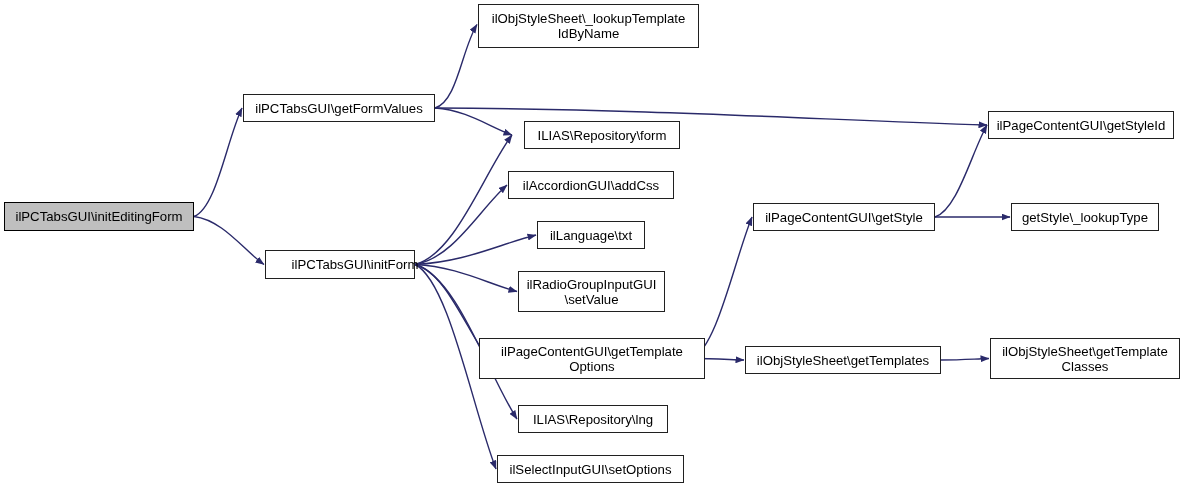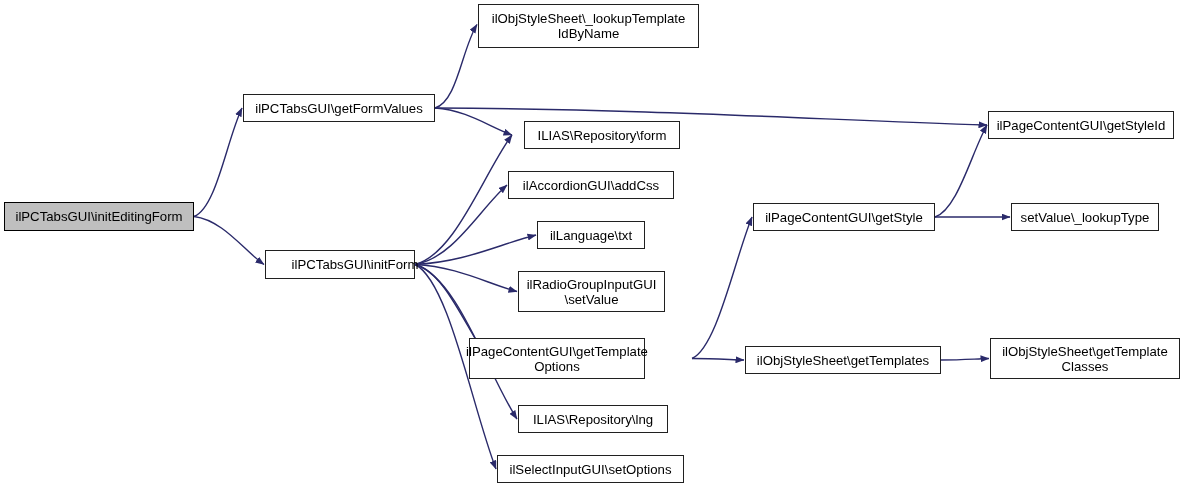--- a/index.html
+++ b/index.html
@@ -81,24 +81,24 @@
       <div class="node current" style="left: 4px; top: 202px; width: 190px; height: 29px;"><span class="node-label">ilPCTabsGUI\initEditingForm</span></div>
       <div class="node" style="left: 243px; top: 94px; width: 192px; height: 28px;"><span class="node-label">ilPCTabsGUI\getFormValues</span></div>
       <div class="node" style="left: 265px; top: 250px; width: 150px; height: 29px; padding-left: 30px;"><span class="node-label">ilPCTabsGUI\initForm</span></div>
       <div class="node" style="left: 478px; top: 4px; width: 221px; height: 44px;"><span class="node-label">ilObjStyleSheet\_lookupTemplate
 IdByName</span></div>
       <div class="node" style="left: 513px; top: 121px; width: 156px; height: 28px; margin-left: 11px;"><span class="node-label">ILIAS\Repository\form</span></div>
       <div class="node" style="left: 508px; top: 171px; width: 166px; height: 28px;"><span class="node-label">ilAccordionGUI\addCss</span></div>
       <div class="node" style="left: 537px; top: 221px; width: 108px; height: 28px;"><span class="node-label">ilLanguage\txt</span></div>
       <div class="node" style="left: 518px; top: 271px; width: 147px; height: 41px;"><span class="node-label">ilRadioGroupInputGUI
 \setValue</span></div>
-      <div class="node" style="left: 469px; top: 338px; width: 176px; height: 41px;"><span class="node-label">ilPageContentGUI\getTemplate
+      <div class="node" style="left: 479px; top: 338px; width: 226px; height: 41px;"><span class="node-label">ilPageContentGUI\getTemplate
 Options</span></div>
       <div class="node" style="left: 518px; top: 405px; width: 150px; height: 28px;"><span class="node-label">ILIAS\Repository\lng</span></div>
       <div class="node" style="left: 497px; top: 455px; width: 187px; height: 28px; text-align: center;"><span class="node-label">ilSelectInputGUI\setOptions</span></div>
       <div class="node" style="left: 753px; top: 203px; width: 182px; height: 28px;"><span class="node-label">ilPageContentGUI\getStyle</span></div>
       <div class="node" style="left: 745px; top: 346px; width: 196px; height: 28px; align-items: center;"><span class="node-label">ilObjStyleSheet\getTemplates</span></div>
       <div class="node" style="left: 988px; top: 111px; width: 186px; height: 28px;"><span class="node-label">ilPageContentGUI\getStyleId</span></div>
-      <div class="node" style="left: 1011px; top: 203px; width: 148px; height: 28px;"><span class="node-label">setValue\_lookupType</span></div>
+      <div class="node" style="left: 1011px; top: 203px; width: 148px; height: 28px;"><span class="node-label">getStyle\_lookupType</span></div>
       <div class="node" style="left: 990px; top: 338px; width: 190px; height: 41px;"><span class="node-label">ilObjStyleSheet\getTemplate
 Classes</span></div>
     </div>
 </div>
 
 </body></html>

